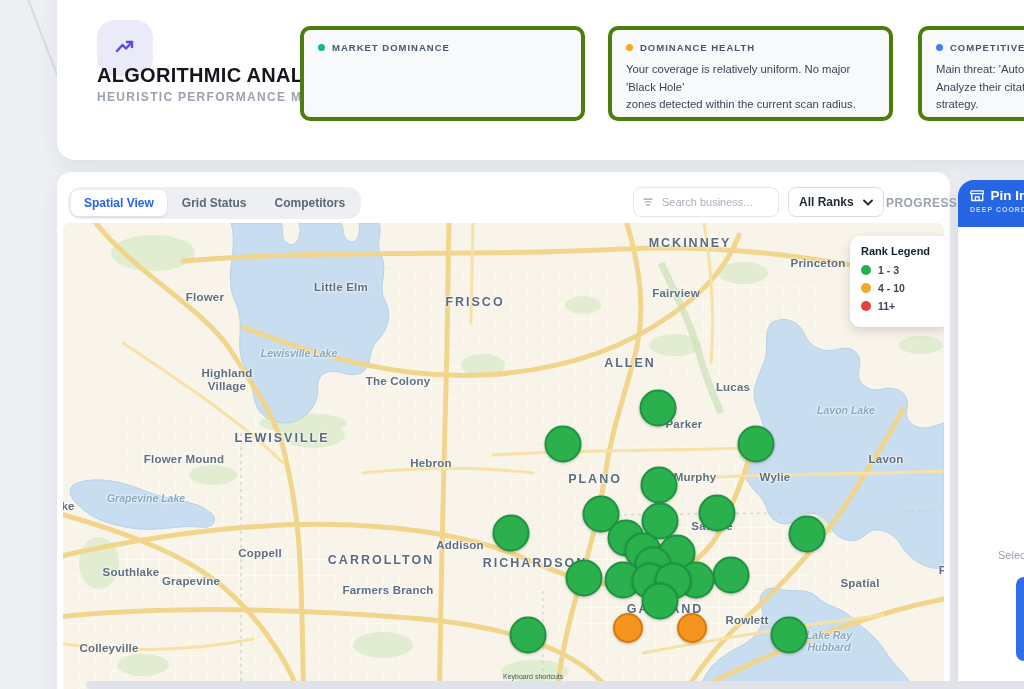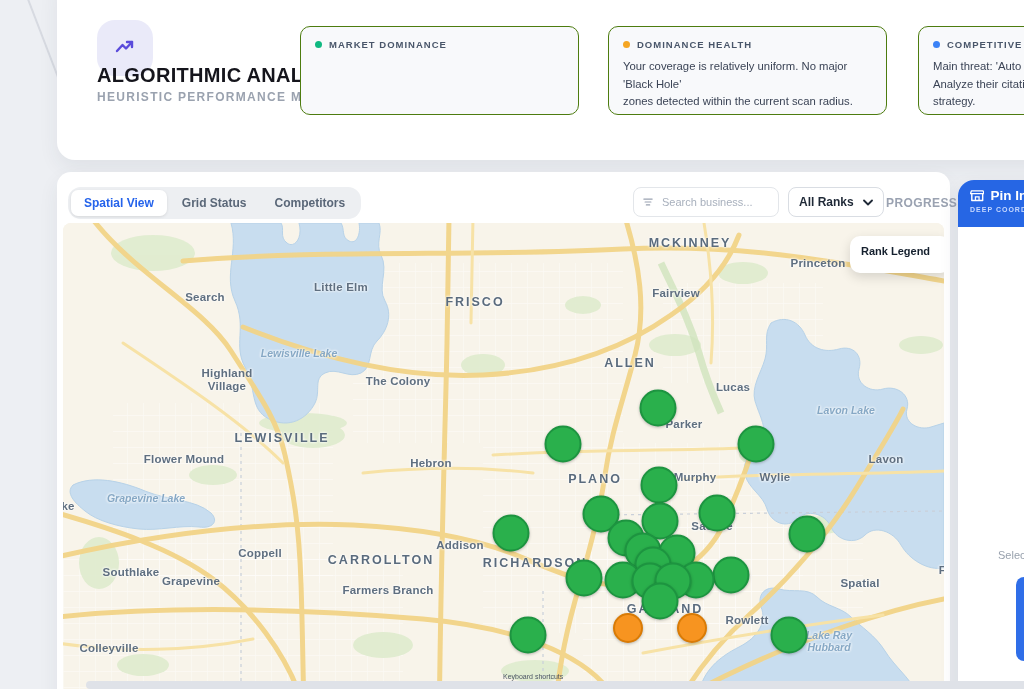--- a/index.html
+++ b/index.html
@@ -17,21 +17,21 @@
     box-shadow:0 8px 20px rgba(40,50,70,.07);
   }
   .icon-tile{
     position:absolute;left:40px;top:46px;width:56px;height:56px;
     background:#eaeaf9;border-radius:18px;display:flex;align-items:center;justify-content:center;
   }
   .h-title{position:absolute;left:40px;top:90px;font-size:20px;font-weight:800;color:#15151c;letter-spacing:.3px;}
   .h-sub{position:absolute;left:40px;top:116px;font-size:12px;font-weight:700;color:#9aa2af;letter-spacing:1.3px;}
   .icard{
     position:absolute;top:52px;width:249px;height:63px;
-    background:#f8f9fb;border:1px solid #4d7c0f;border-radius:10px;
+    background:#f8f9fb;border:4px solid #4d7c0f;border-radius:10px;
     padding:12px 14px;
   }
   .icard:nth-child(1){left:243px;}
   .icard:nth-child(2){left:551px;}
   .icard:nth-child(3){left:861px;}
   .icard .lrow{display:flex;align-items:center;gap:7px;}
   .icard .dot{width:7px;height:7px;border-radius:50%;}
   .icard .lbl{font-size:9.5px;font-weight:800;letter-spacing:1px;color:#49566a;}
   .icard p{margin:8px 0 0 0;font-size:11.3px;line-height:1.55;color:#3b4456;white-space:pre-line;}
   
@@ -228,21 +228,21 @@
         <path d="M580,430 C660,415 740,402 820,392"></path>
         <path d="M640,-6 C648,40 652,90 648,140"></path>
         <path d="M60,120 C120,160 180,200 220,240"></path>
       </g>
     </svg>
 
     <div id="map-labels">
         <div class="mlabel city" style="left: 627px; top: 20px;">MCKINNEY</div>
         <div class="mlabel town" style="left: 755px; top: 41px;">Princeton</div>
         <div class="mlabel town" style="left: 278px; top: 65px;">Little Elm</div>
-        <div class="mlabel town" style="left: 142px; top: 75px;">Search</div>
+        <div class="mlabel town" style="left: 142px; top: 75px;">Flower</div>
         <div class="mlabel city" style="left: 412px; top: 79px;">FRISCO</div>
         <div class="mlabel town" style="left: 613px; top: 71px;">Fairview</div>
         <div class="mlabel water" style="left: 236px; top: 130px;">Lewisville Lake</div>
         <div class="mlabel city" style="left: 567px; top: 140px;">ALLEN</div>
         <div class="mlabel town" style="left: 164px; top: 157px;">Highland<br>Village</div>
         <div class="mlabel town" style="left: 335px; top: 159px;">The Colony</div>
         <div class="mlabel town" style="left: 670px; top: 165px;">Lucas</div>
         <div class="mlabel water" style="left: 783px; top: 187px;">Lavon Lake</div>
         <div class="mlabel town" style="left: 621px; top: 202px;">Parker</div>
         <div class="mlabel city" style="left: 219px; top: 215px;">LEWISVILLE</div>
@@ -291,20 +291,34 @@
         <div class="pin green" style="left: 610px; top: 358px;"></div>
         <div class="pin green" style="left: 597px; top: 378px;"></div>
         <div class="pin orange" style="left: 565px; top: 405px;"></div>
         <div class="pin orange" style="left: 629px; top: 405px;"></div>
         <div class="pin green" style="left: 465px; top: 412px;"></div>
         <div class="pin green" style="left: 726px; top: 412px;"></div>
       </div>
 
     <div class="legend">
       <div class="lt">Rank Legend</div>
+      <div id="legend-items">
+          <div class="li">
+            <span class="d" style="background: rgb(34, 177, 76);"></span>
+            <span>1 - 3</span>
+          </div>
+          <div class="li">
+            <span class="d" style="background: rgb(245, 166, 35);"></span>
+            <span>4 - 10</span>
+          </div>
+          <div class="li">
+            <span class="d" style="background: rgb(232, 65, 60);"></span>
+            <span>11+</span>
+          </div>
+        </div>
     </div>
 
     <div class="attrib">Keyboard shortcuts</div>
   </div>
 </div>
 
 <div class="inspector">
   <div class="ins-head">
     <div class="ins-title">
       <svg width="15" height="15" viewBox="0 0 16 16">

